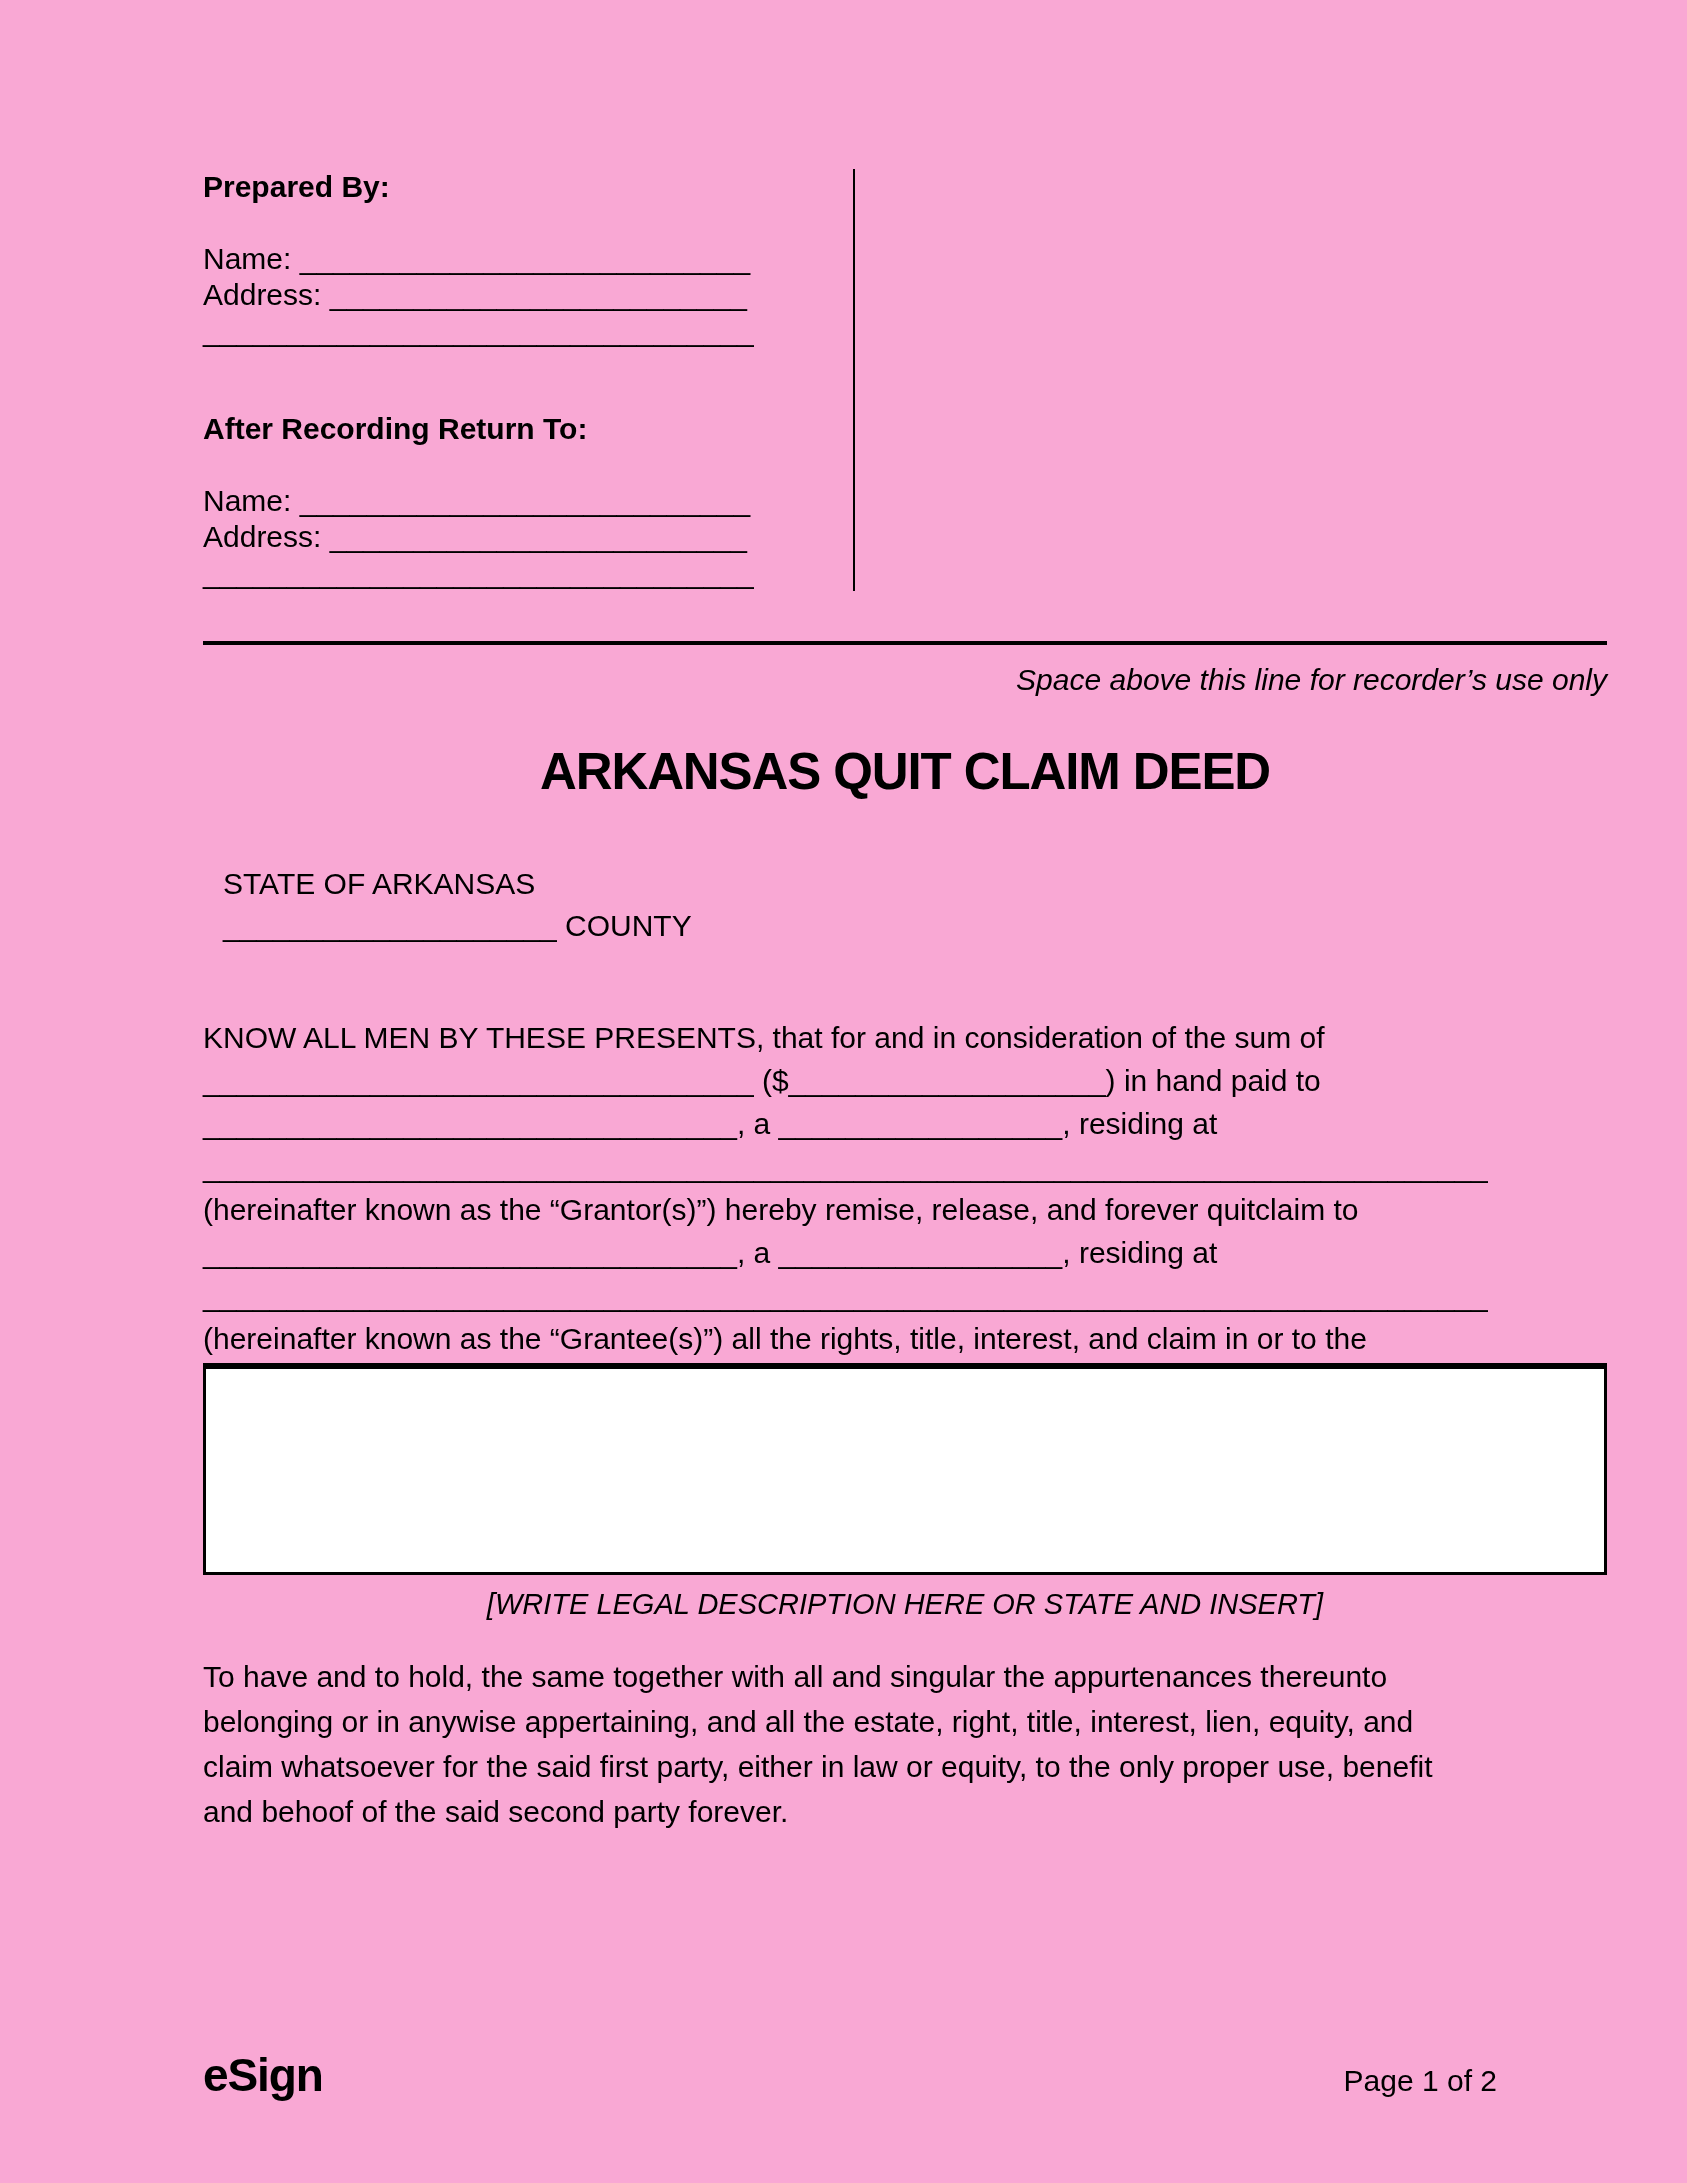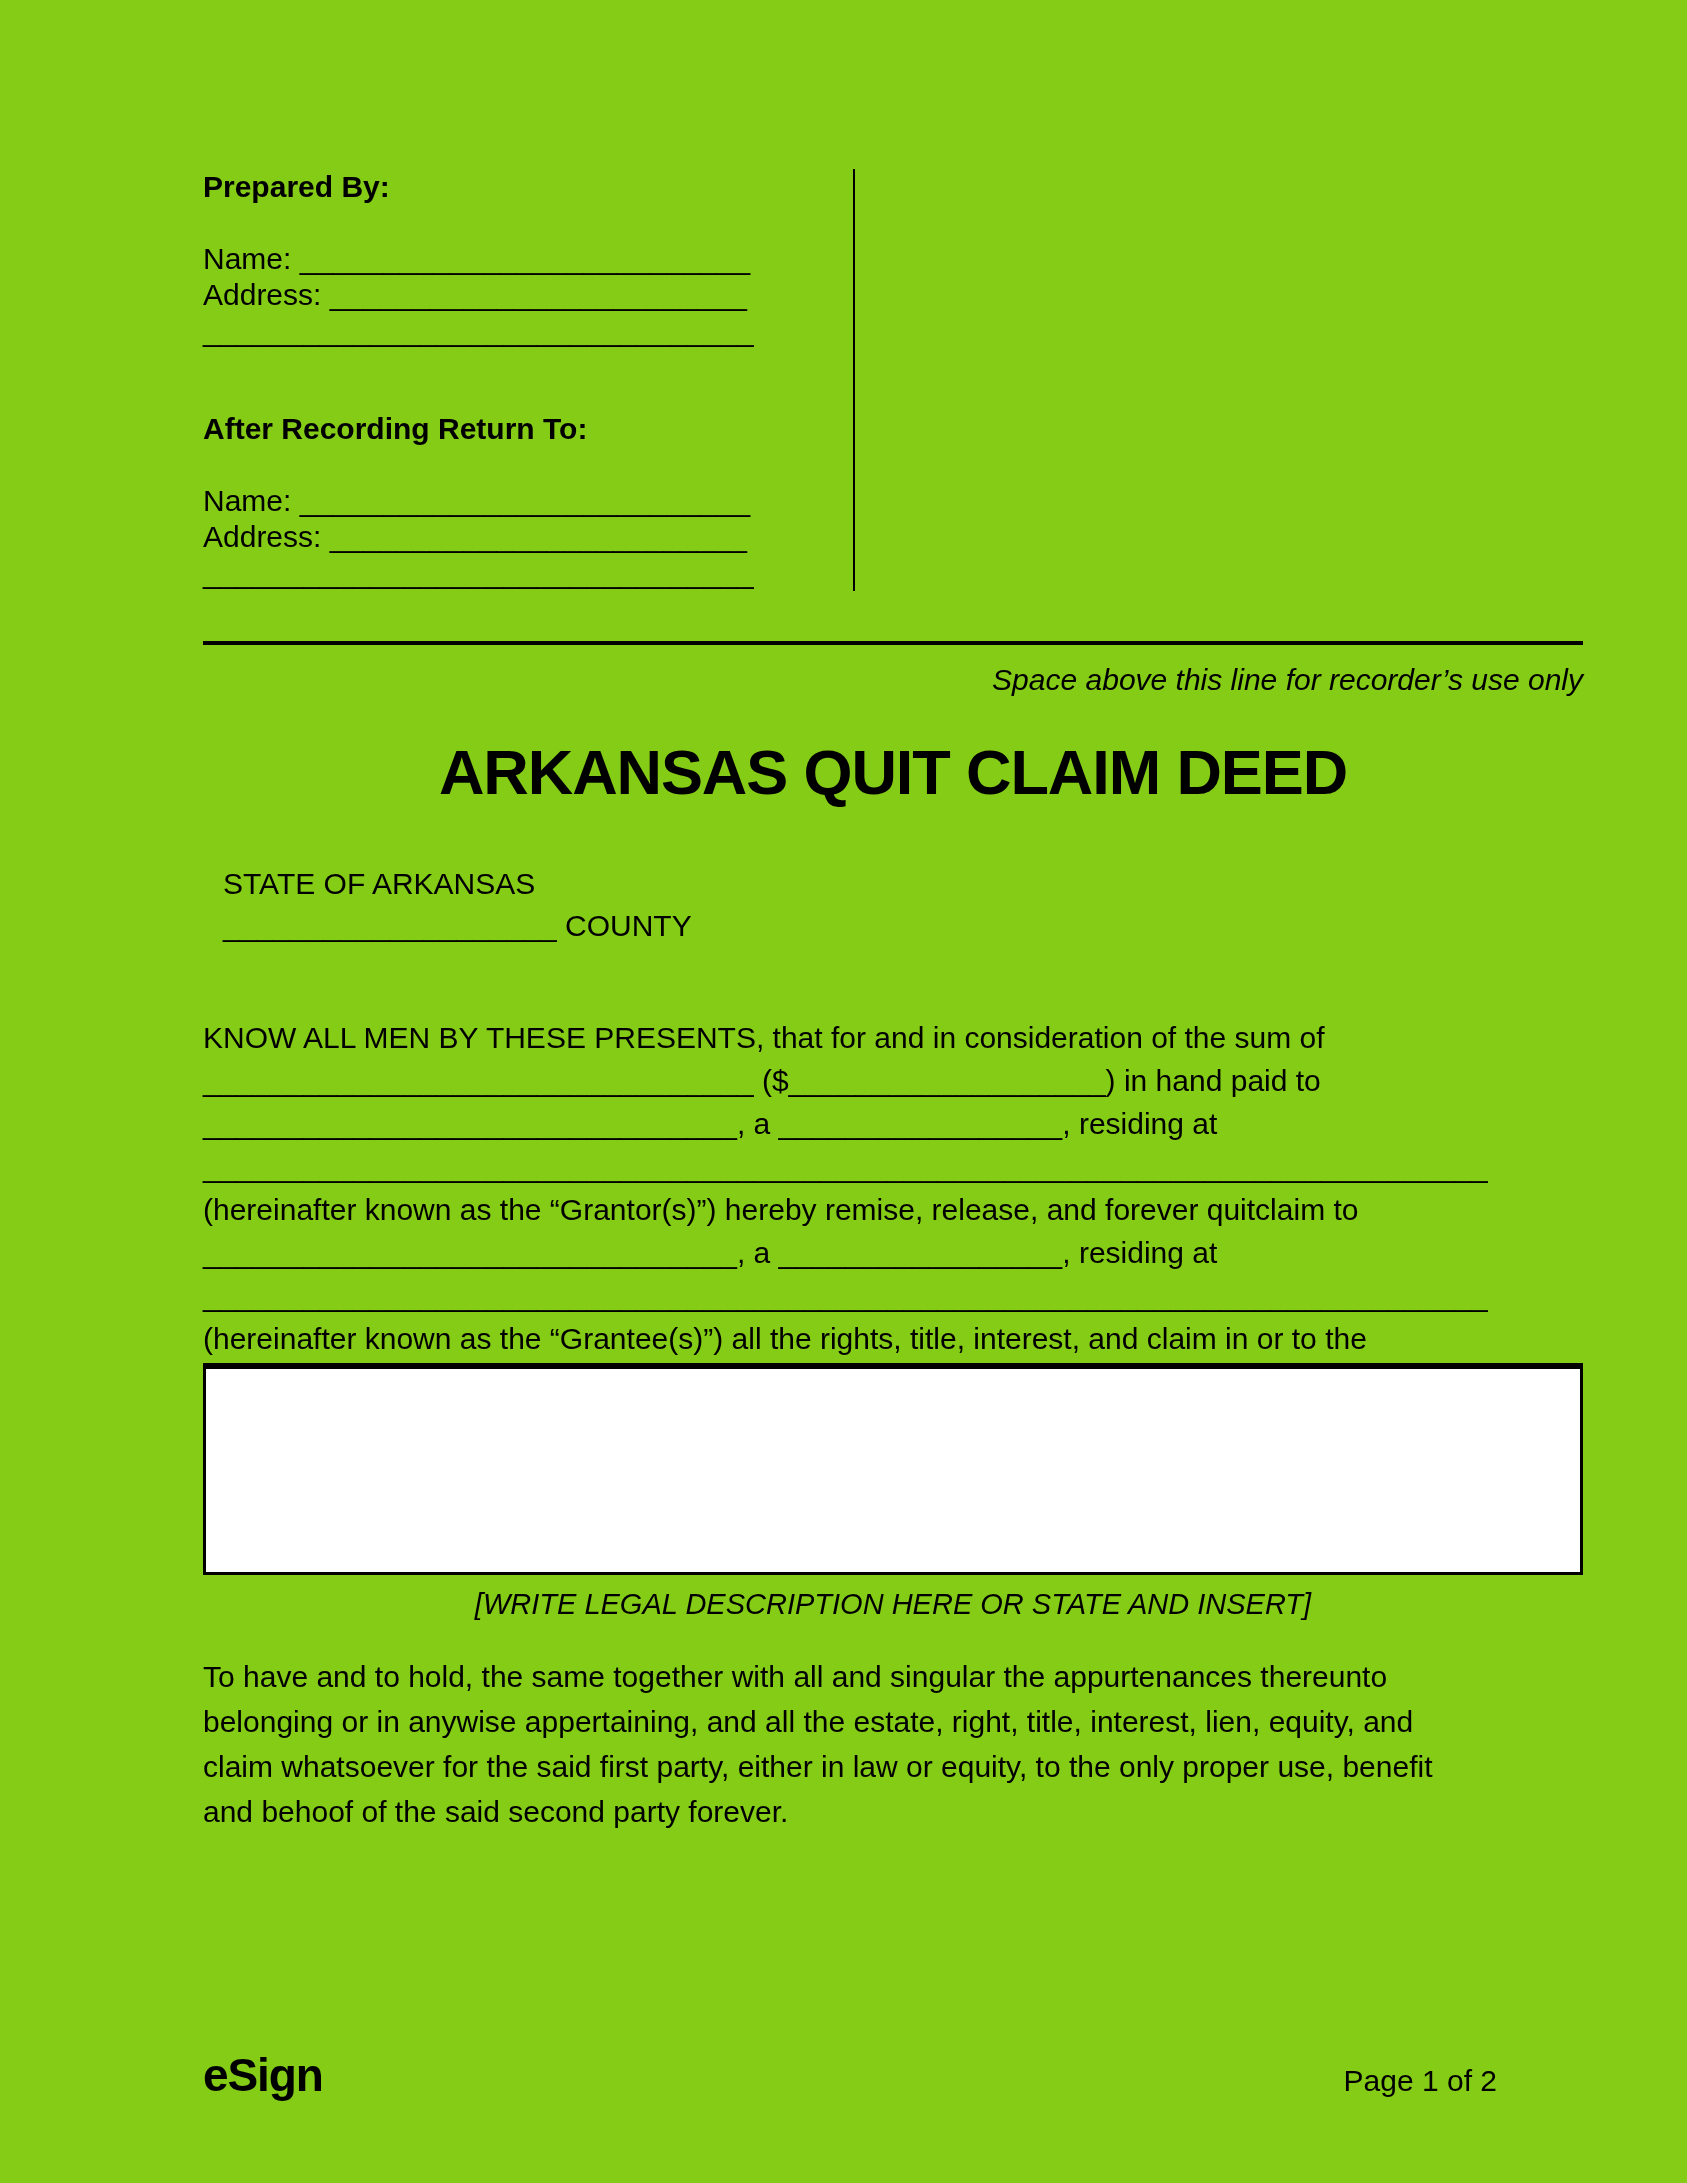--- a/index.html
+++ b/index.html
@@ -5,25 +5,25 @@
   html, body {
     margin: 0;
     padding: 0;
     background: #ffffff;
   }
   .page {
     position: relative;
     width: 1687px;
     height: 2183px;
     box-sizing: border-box;
-    background: #84cc16;
+    background: #f9a8d4;
     color: #000000;
     font-family: "Liberation Sans", sans-serif;
     font-size: 30px;
-    padding: 169px 104px 0 203px;
+    padding: 169px 80px 0 203px;
     overflow: hidden;
   }
   .line { white-space: nowrap; }
   .bold { font-weight: bold; }
 
   
   .header {
     display: flex;
     border-bottom: 4.8px solid #000;
     padding-bottom: 50px;
@@ -43,21 +43,21 @@
     margin-top: 17px;
     text-align: right;
     font-style: italic;
     line-height: 35px;
   }
 
   .title {
     margin: 46px 0 0 0;
     text-align: center;
     font-weight: bold;
-    font-size: 63px;
+    font-size: 51px;
     letter-spacing: -1.1px;
     line-height: 58px;
   }
 
   .state-block {
     margin-top: 62px;
     line-height: 42px;
     margin-left: 20px;
   }
 

